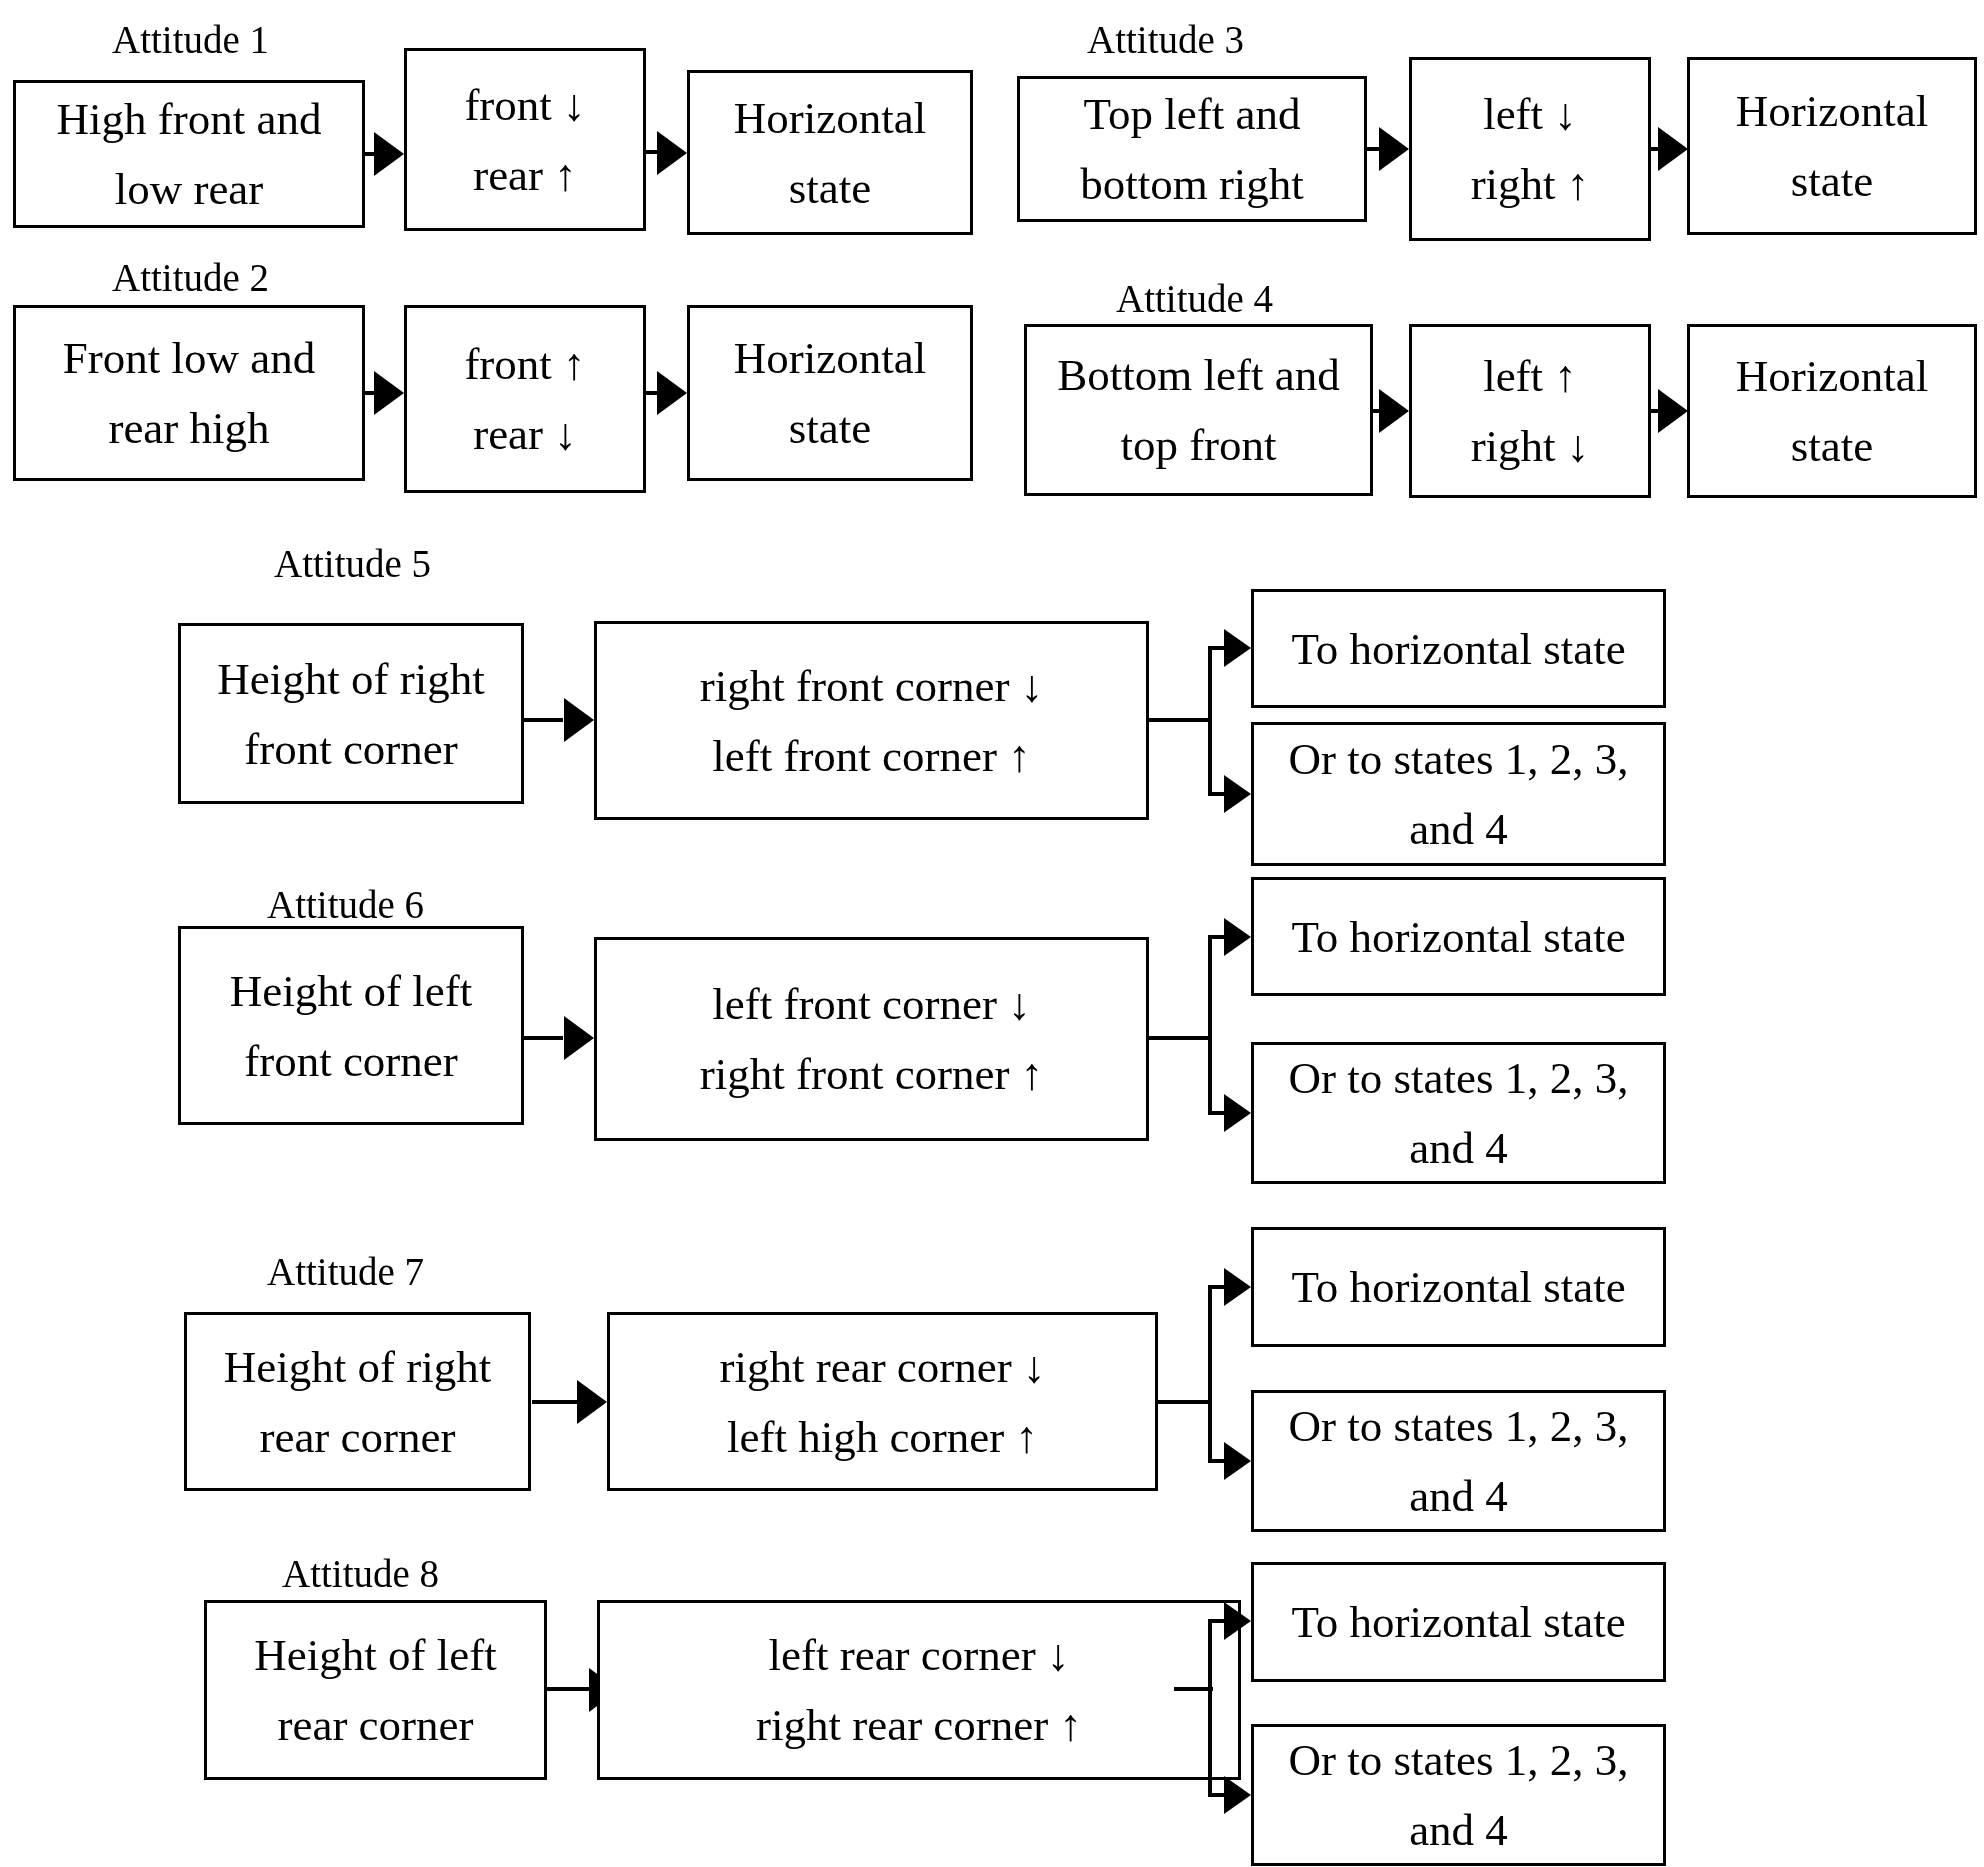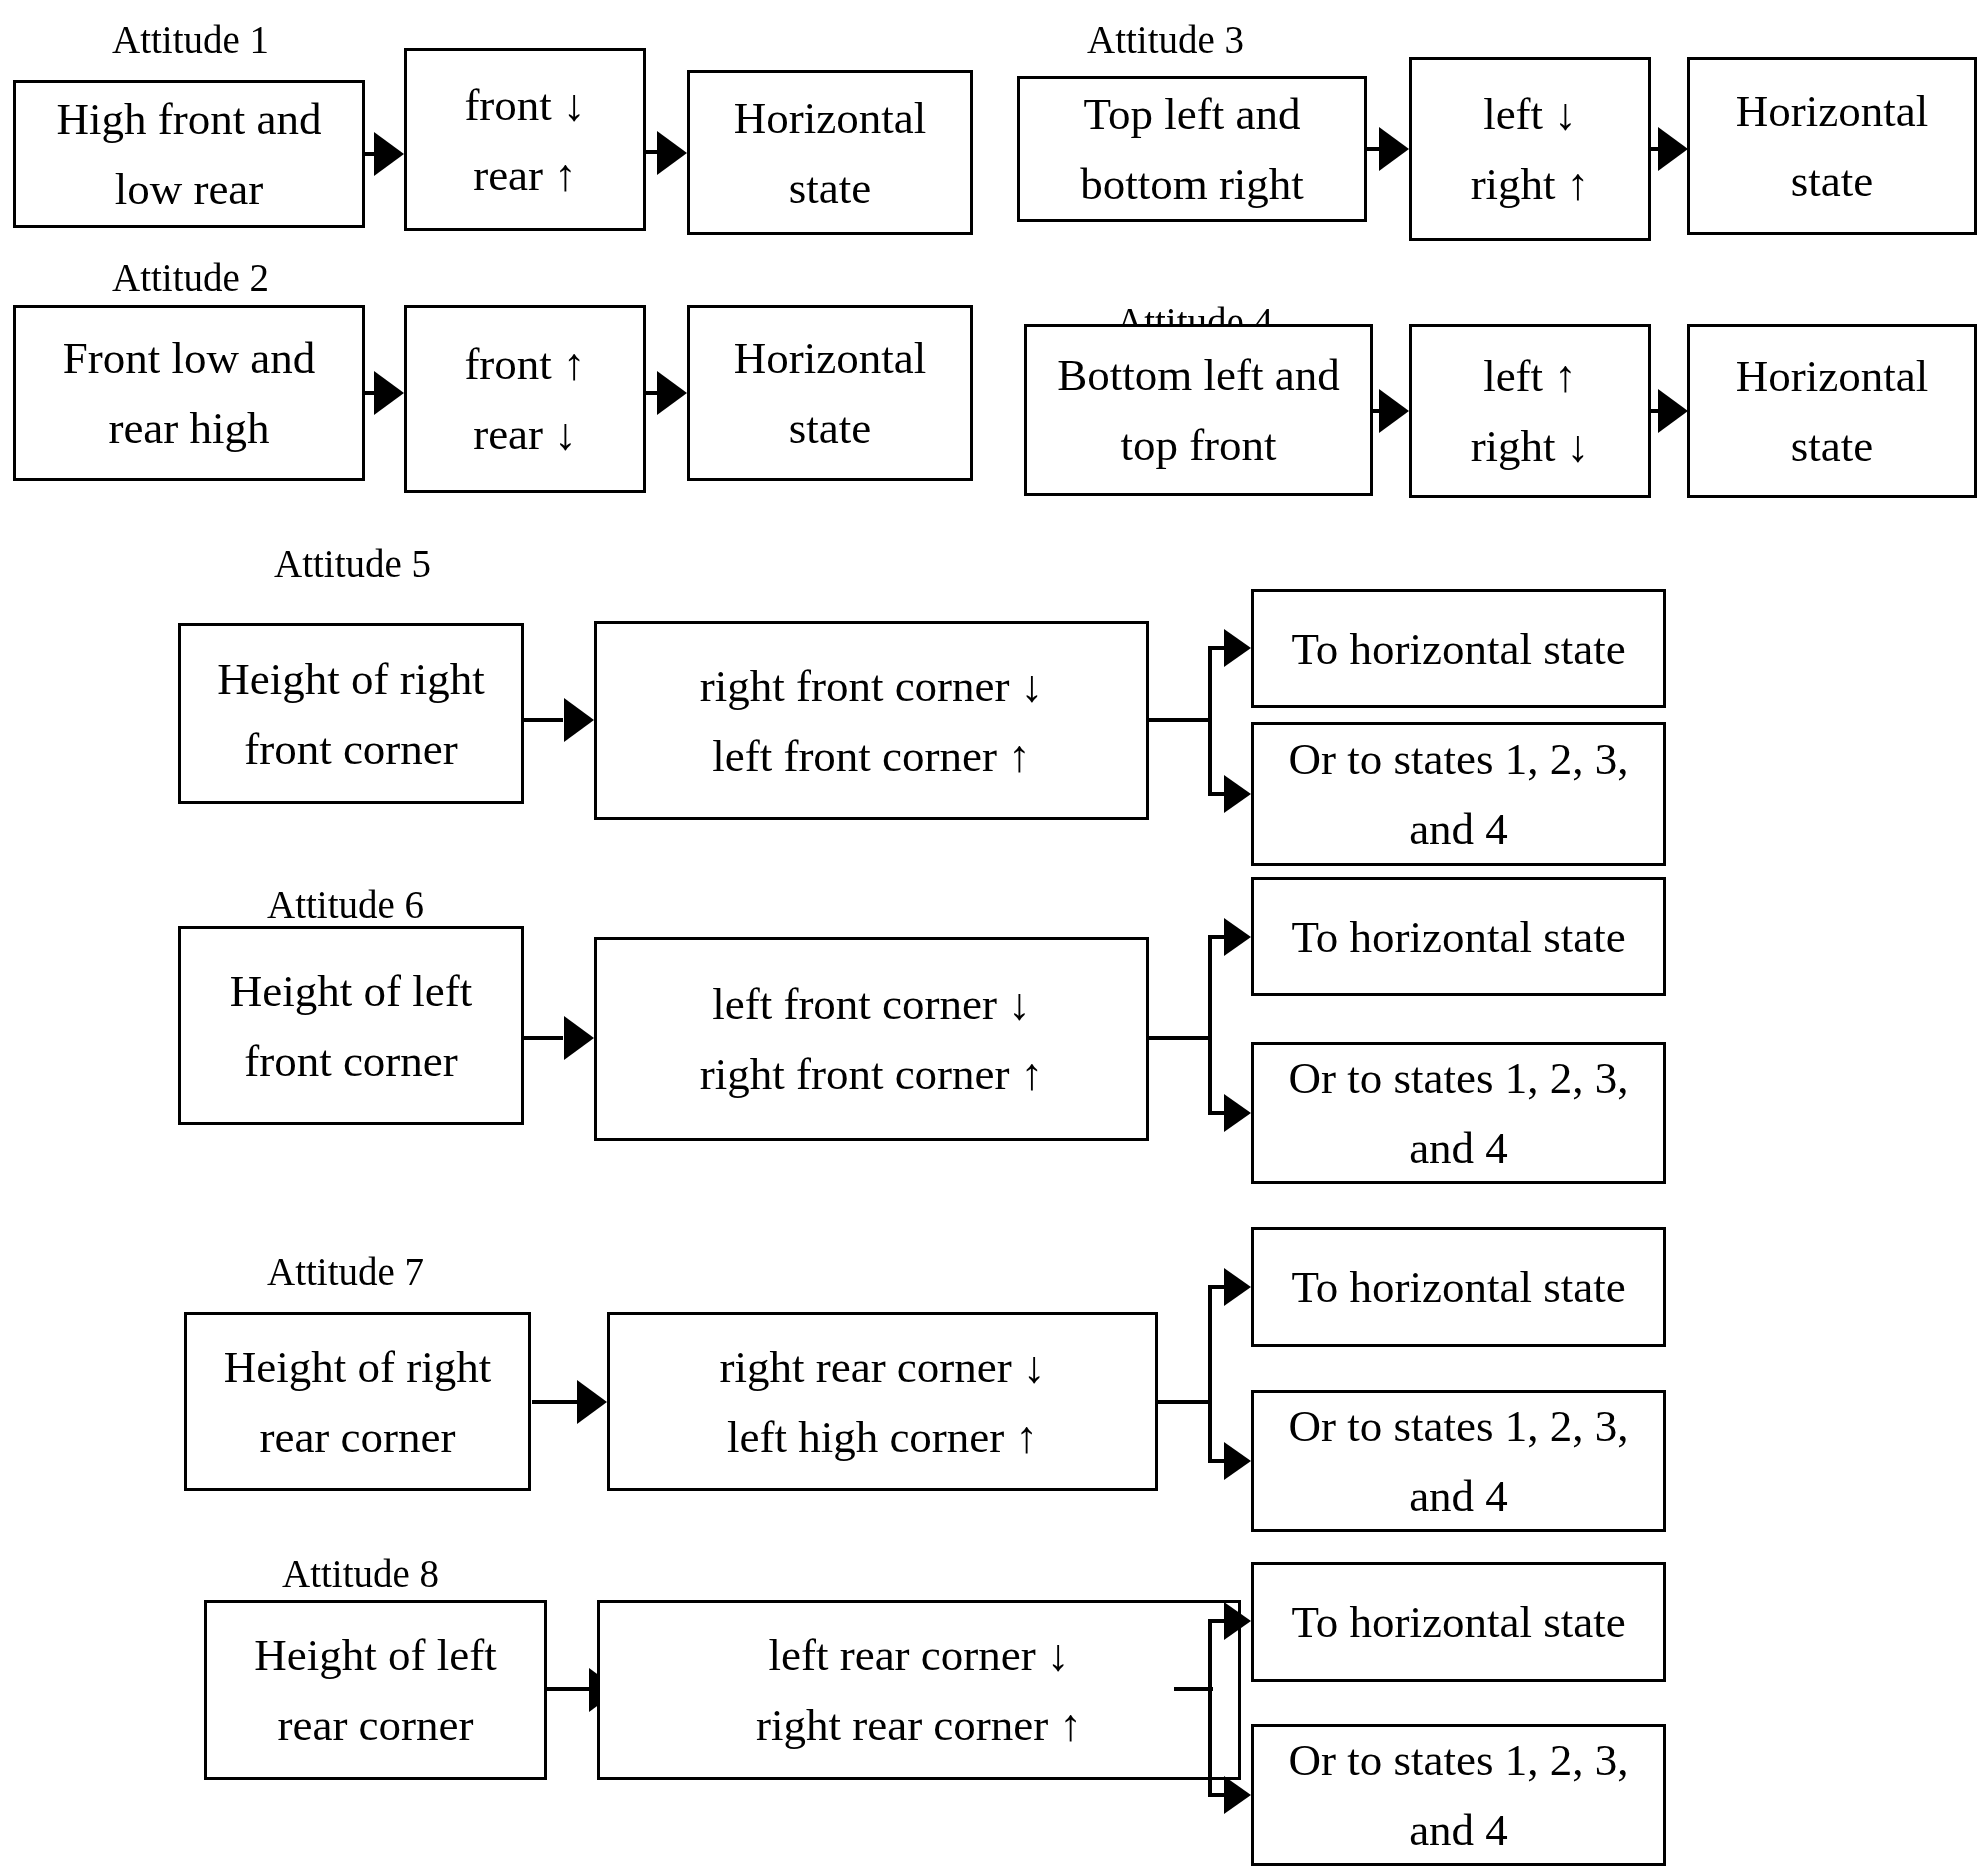--- a/index.html
+++ b/index.html
@@ -67,21 +67,21 @@
   #l3  { left: 1087px; top: 19px; }
   #b3s { left: 1017px; top: 76px; width: 350px; height: 146px; }
   #a3as{ left: 1367px; top: 147px; width: 12.3px;  height: 4.1px; }
   #a3ah{ left: 1379px; top: 127px; }
   #b3a { left: 1409px; top: 57px;  width: 242px; height: 184px; }
   #a3bs{ left: 1651px; top: 147px; width: 6.8px;  height: 4.1px; }
   #a3bh{ left: 1658px; top: 127px; }
   #b3r { left: 1687px; top: 57px;  width: 290px; height: 178px; }
 
   
-  #l4  { left: 1116px; top: 278px; margin-top: 23px; }
+  #l4  { left: 1116px; top: 278px; }
   #b4s { left: 1024px; top: 324px; width: 349px; height: 172px; }
   #a4as{ left: 1373px; top: 409px; width: 6.1px;   height: 4.1px; }
   #a4ah{ left: 1379px; top: 389px; }
   #b4a { left: 1409px; top: 324px; width: 242px; height: 174px; }
   #a4bs{ left: 1651px; top: 409px; width: 6.8px;  height: 4.1px; }
   #a4bh{ left: 1658px; top: 389px; }
   #b4r { left: 1687px; top: 324px; width: 290px; height: 174px; }
 
   
   #l5  { left: 274px;  top: 543px; }

